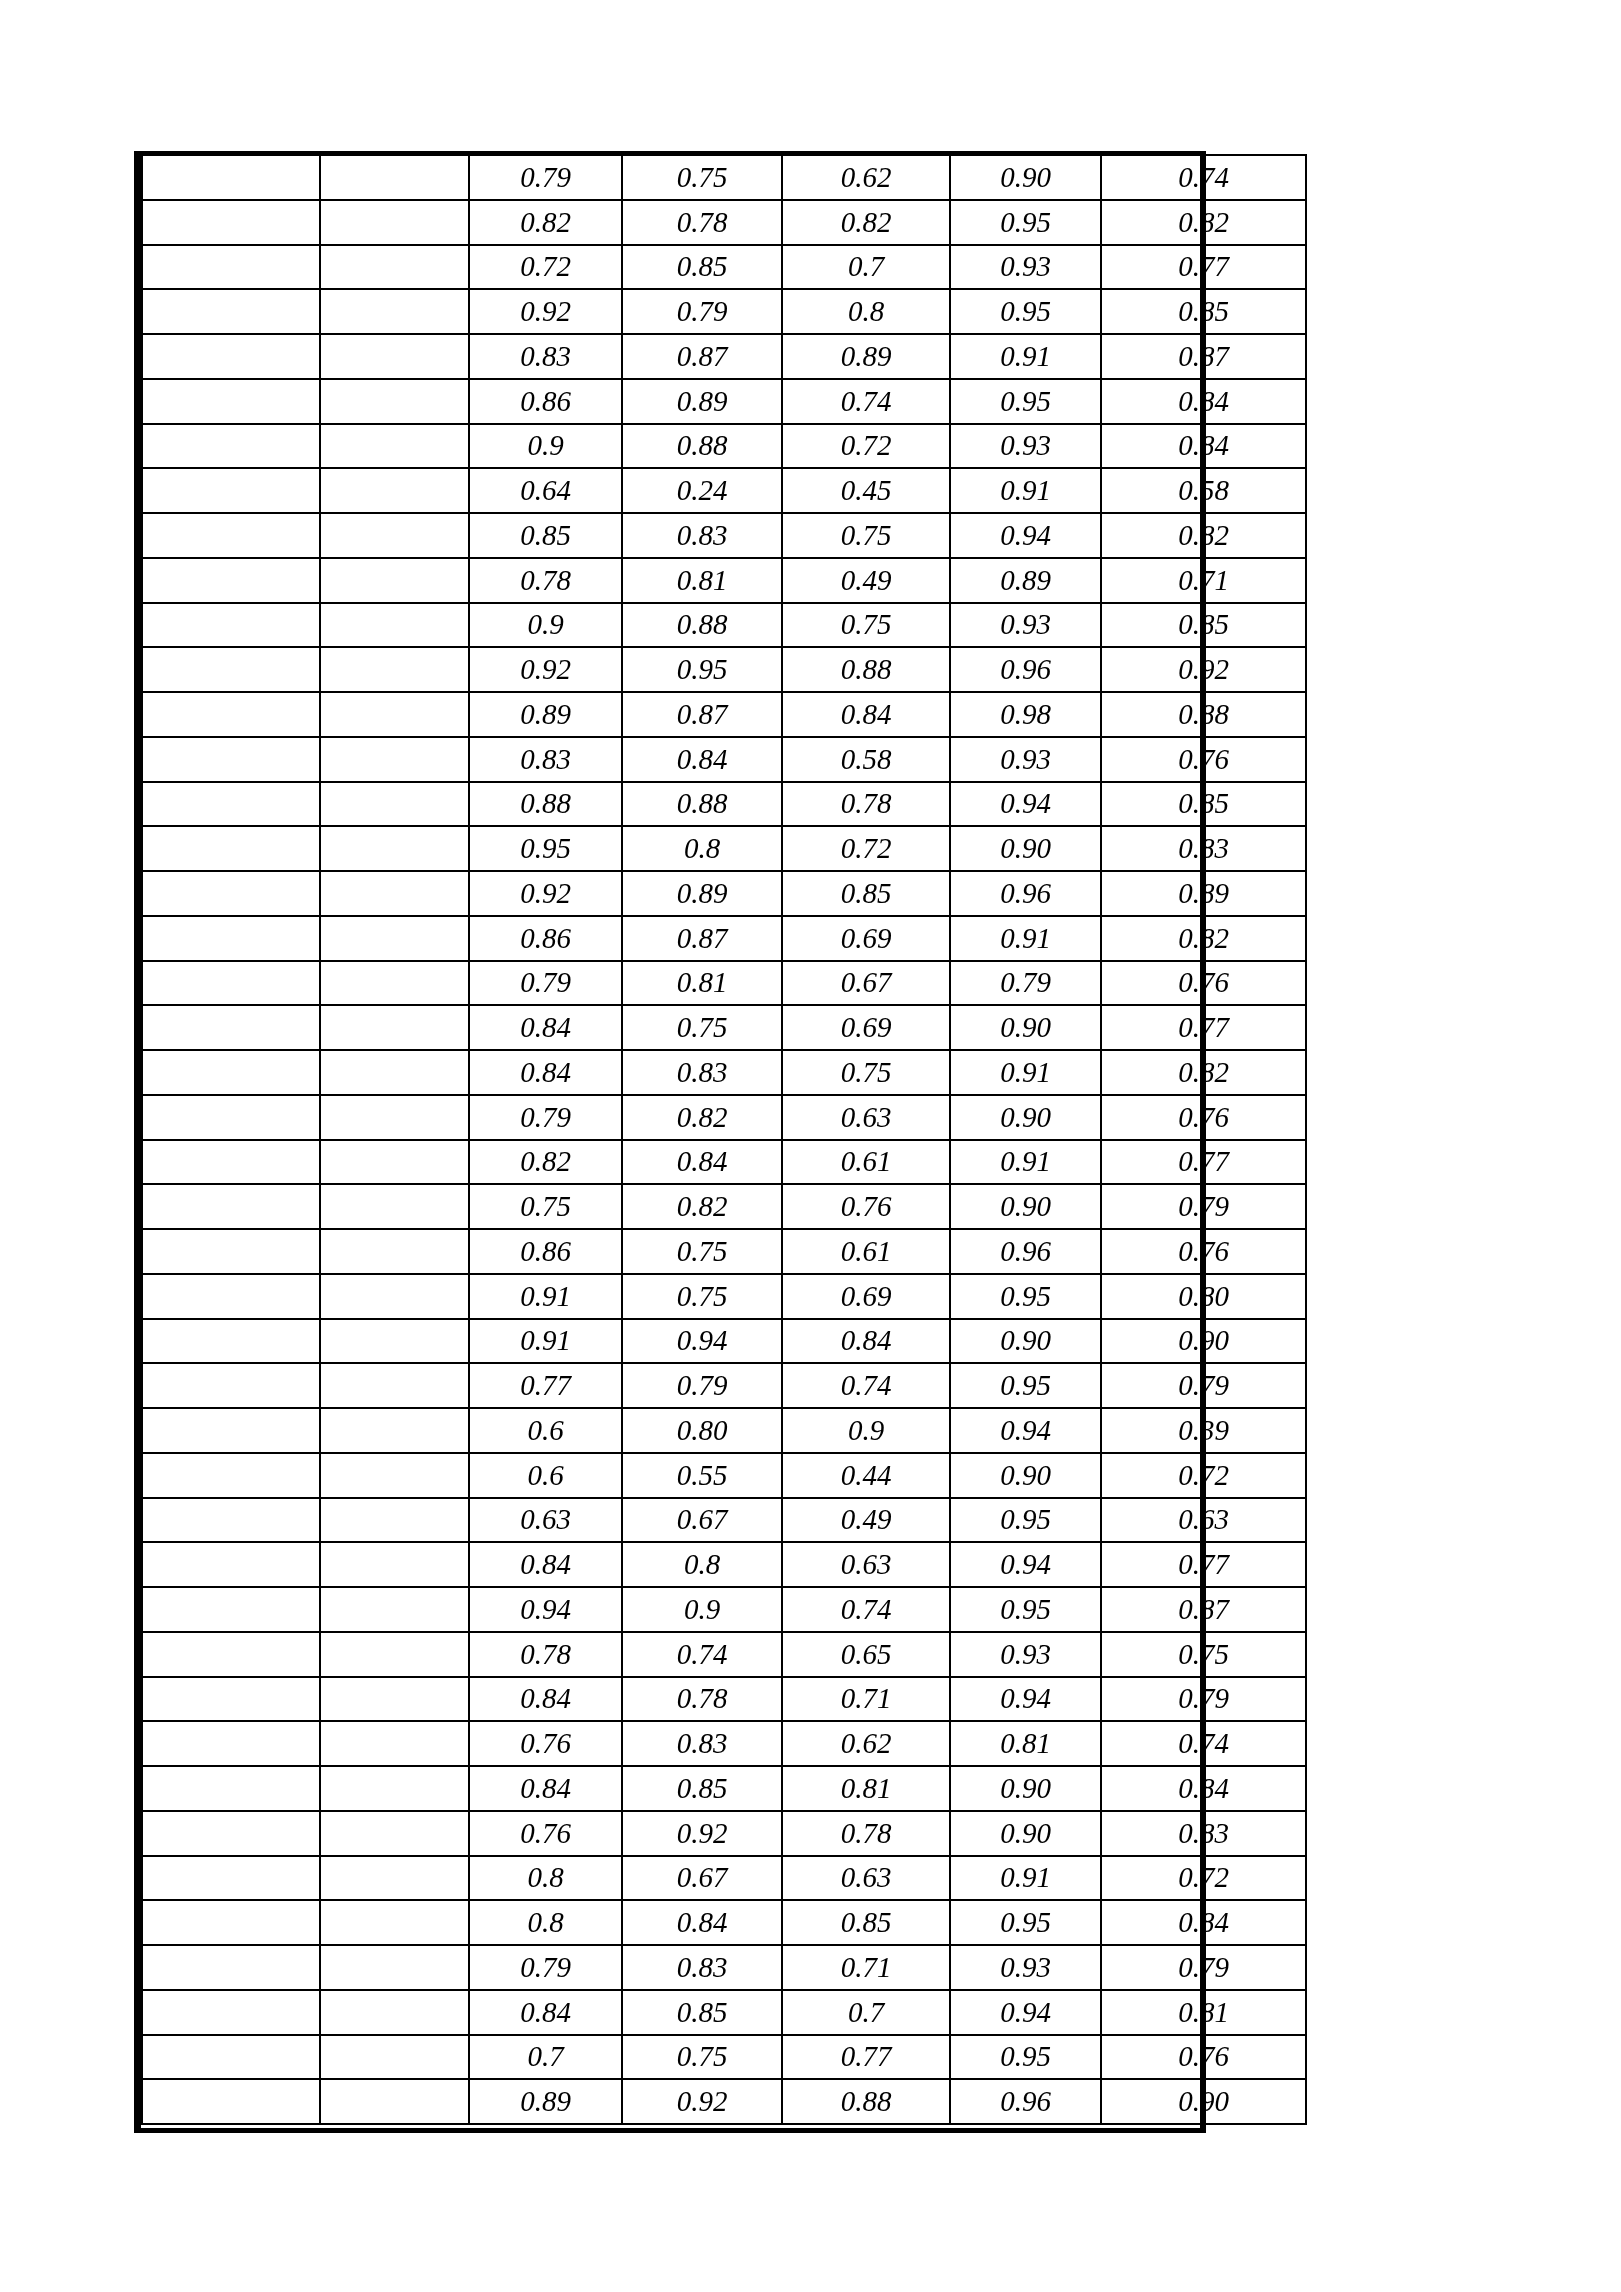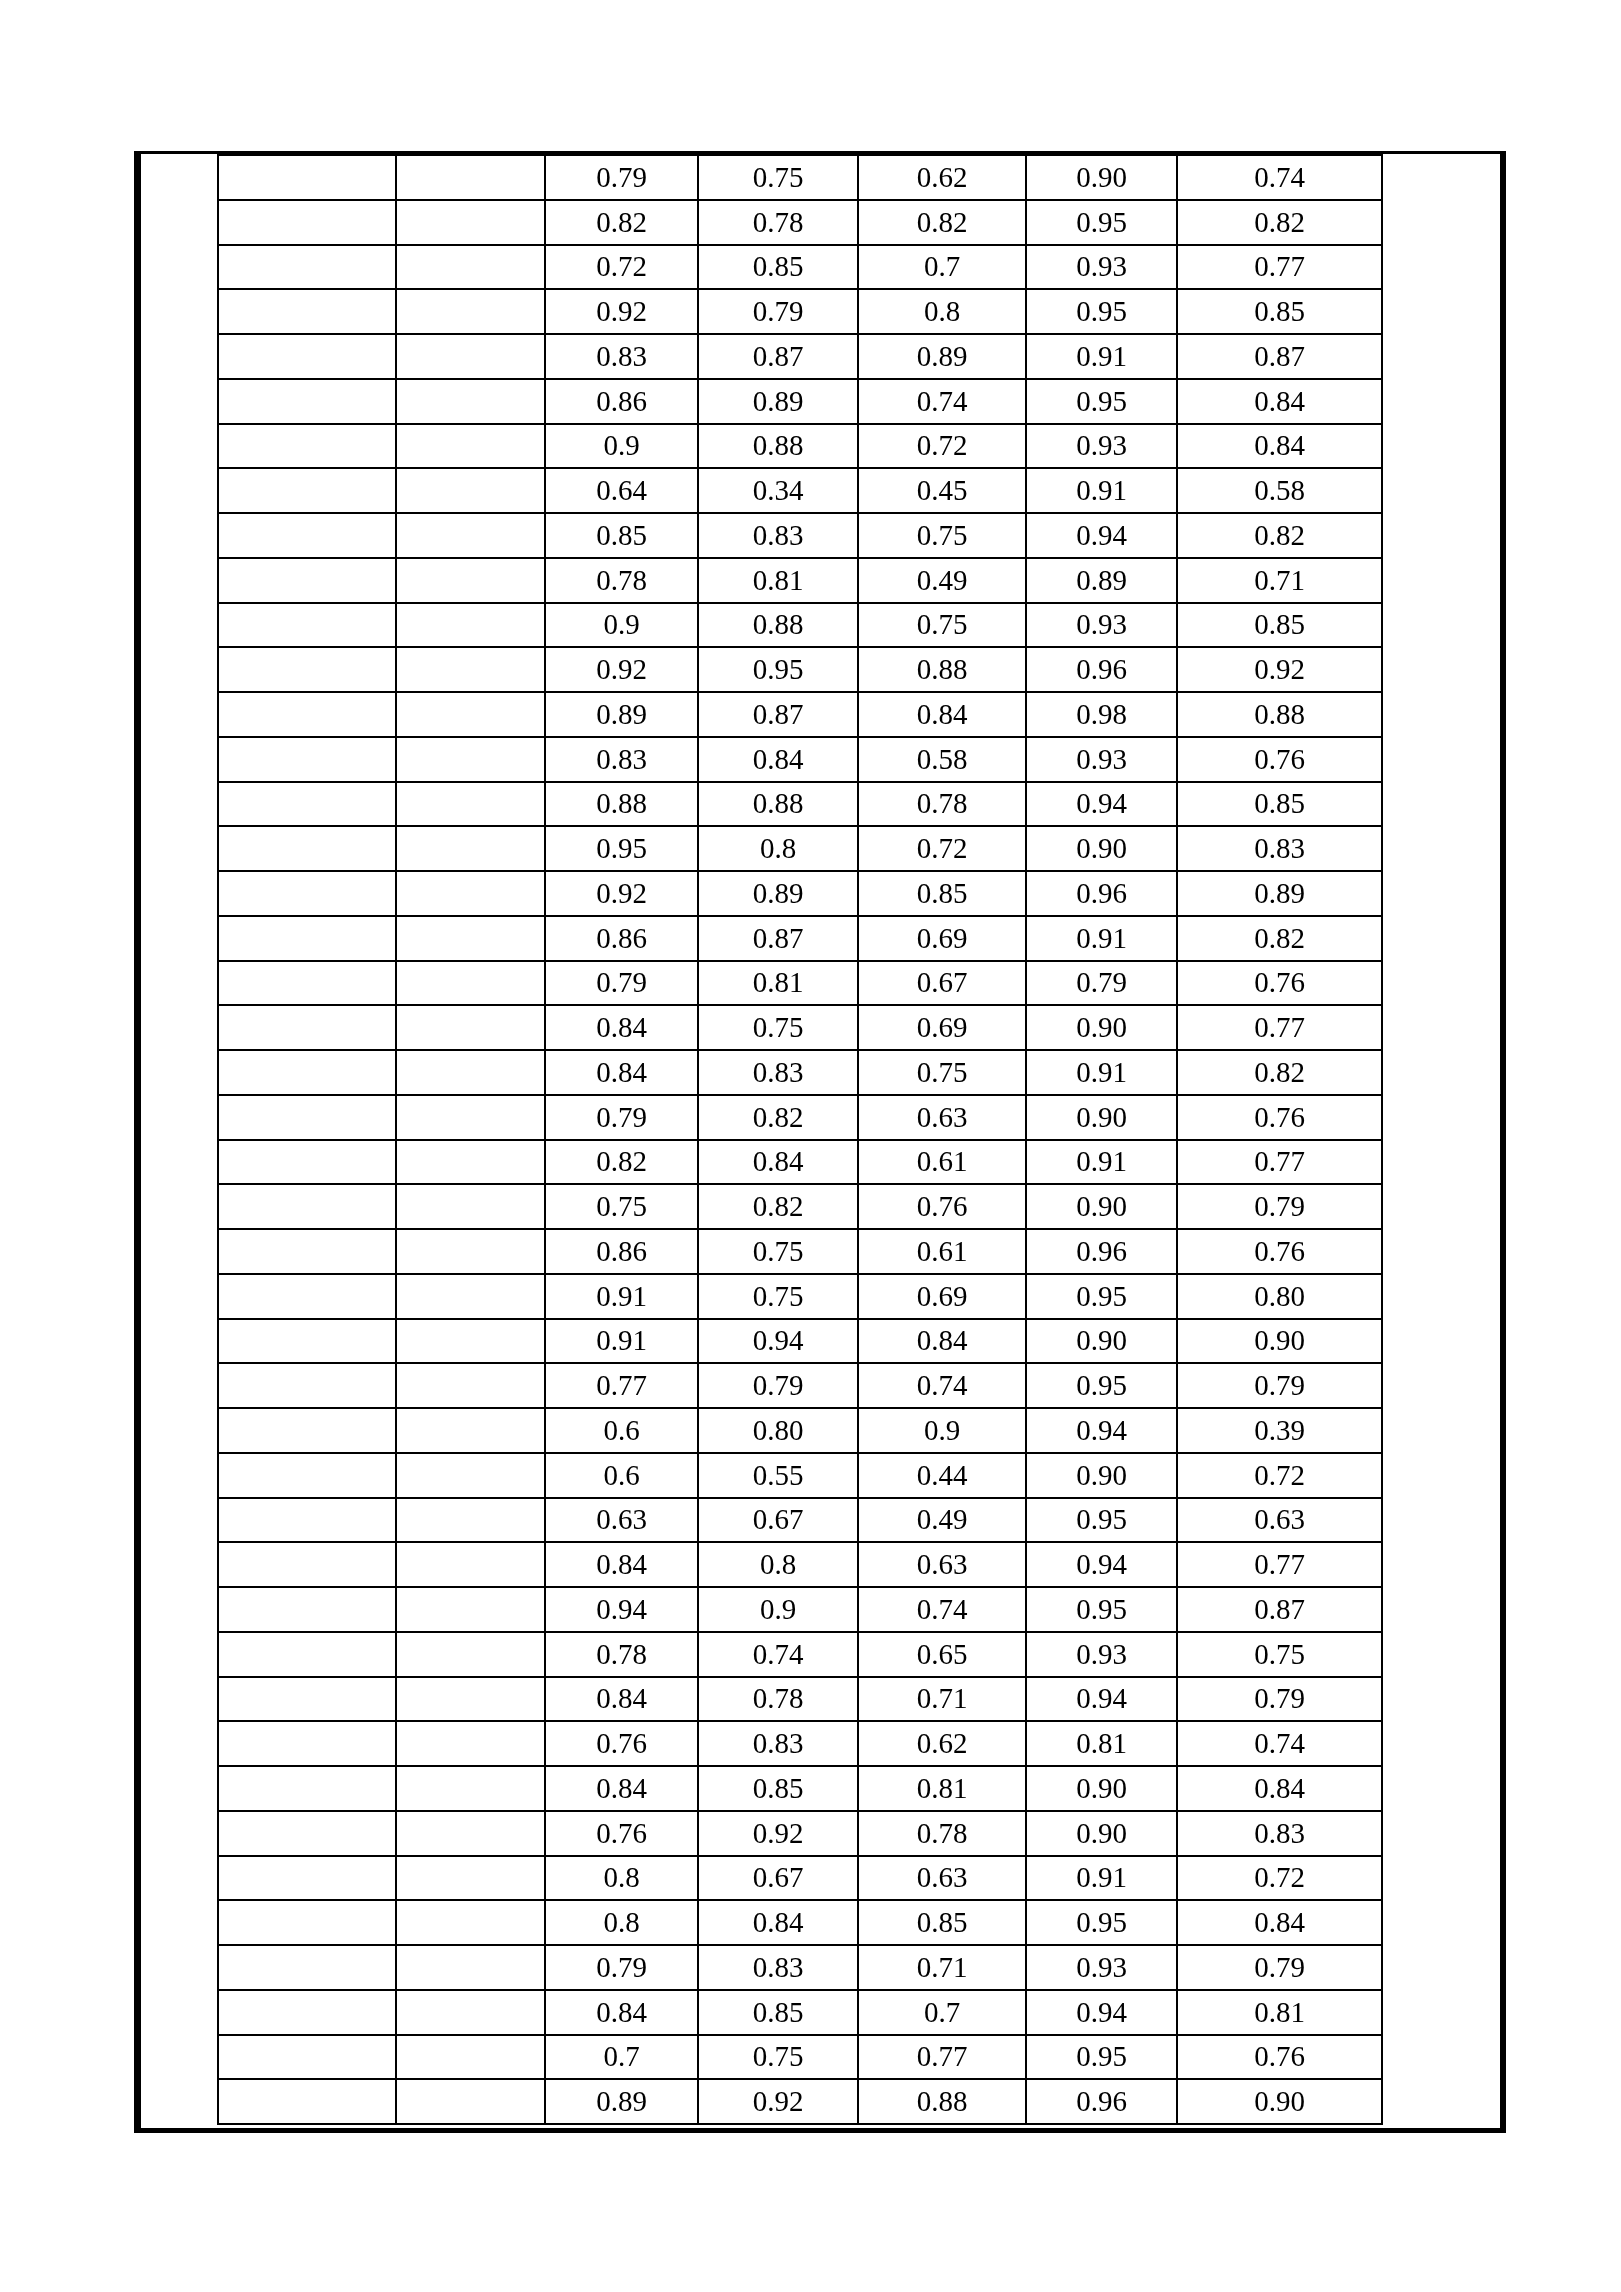--- a/index.html
+++ b/index.html
@@ -11,29 +11,30 @@
     width: 1621px;
     height: 2293px;
     position: relative;
     font-family: "Liberation Serif", serif;
     color: #000000;
   }
   .page-frame {
     position: absolute;
     left: 134px;
     top: 151px;
-    width: 1372px;
+    width: 1072px;
     height: 1982px;
     box-sizing: border-box;
     border-style: solid;
     border-color: #000000;
     border-width: 3.9px 6.9px 5.9px 7.8px;
     display: flex;
     flex-direction: row;
     background: #ffffff;
+    font-style: italic;
   }
   .margin-strip {
     height: 100%;
     background: #ffffff;
   }
   .margin-strip.left { width: 76px; }
   .margin-strip.right { flex: 1; }
   table.data-table {
     border-collapse: collapse;
     table-layout: fixed;
@@ -129,21 +130,21 @@
           <td>0.9</td>
           <td>0.88</td>
           <td>0.72</td>
           <td>0.93</td>
           <td>0.84</td>
         </tr>
         <tr>
           <td></td>
           <td></td>
           <td>0.64</td>
-          <td>0.34</td>
+          <td>0.24</td>
           <td>0.45</td>
           <td>0.91</td>
           <td>0.58</td>
         </tr>
         <tr>
           <td></td>
           <td></td>
           <td>0.85</td>
           <td>0.83</td>
           <td>0.75</td>

